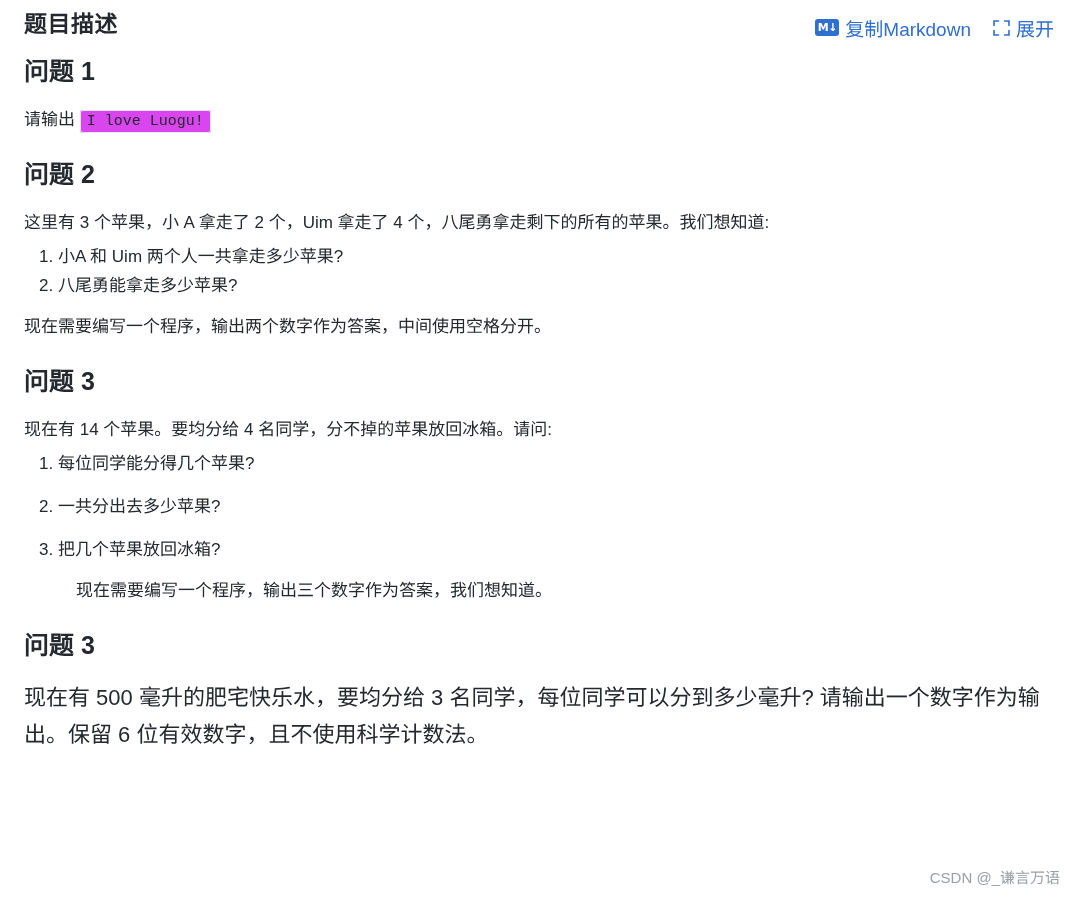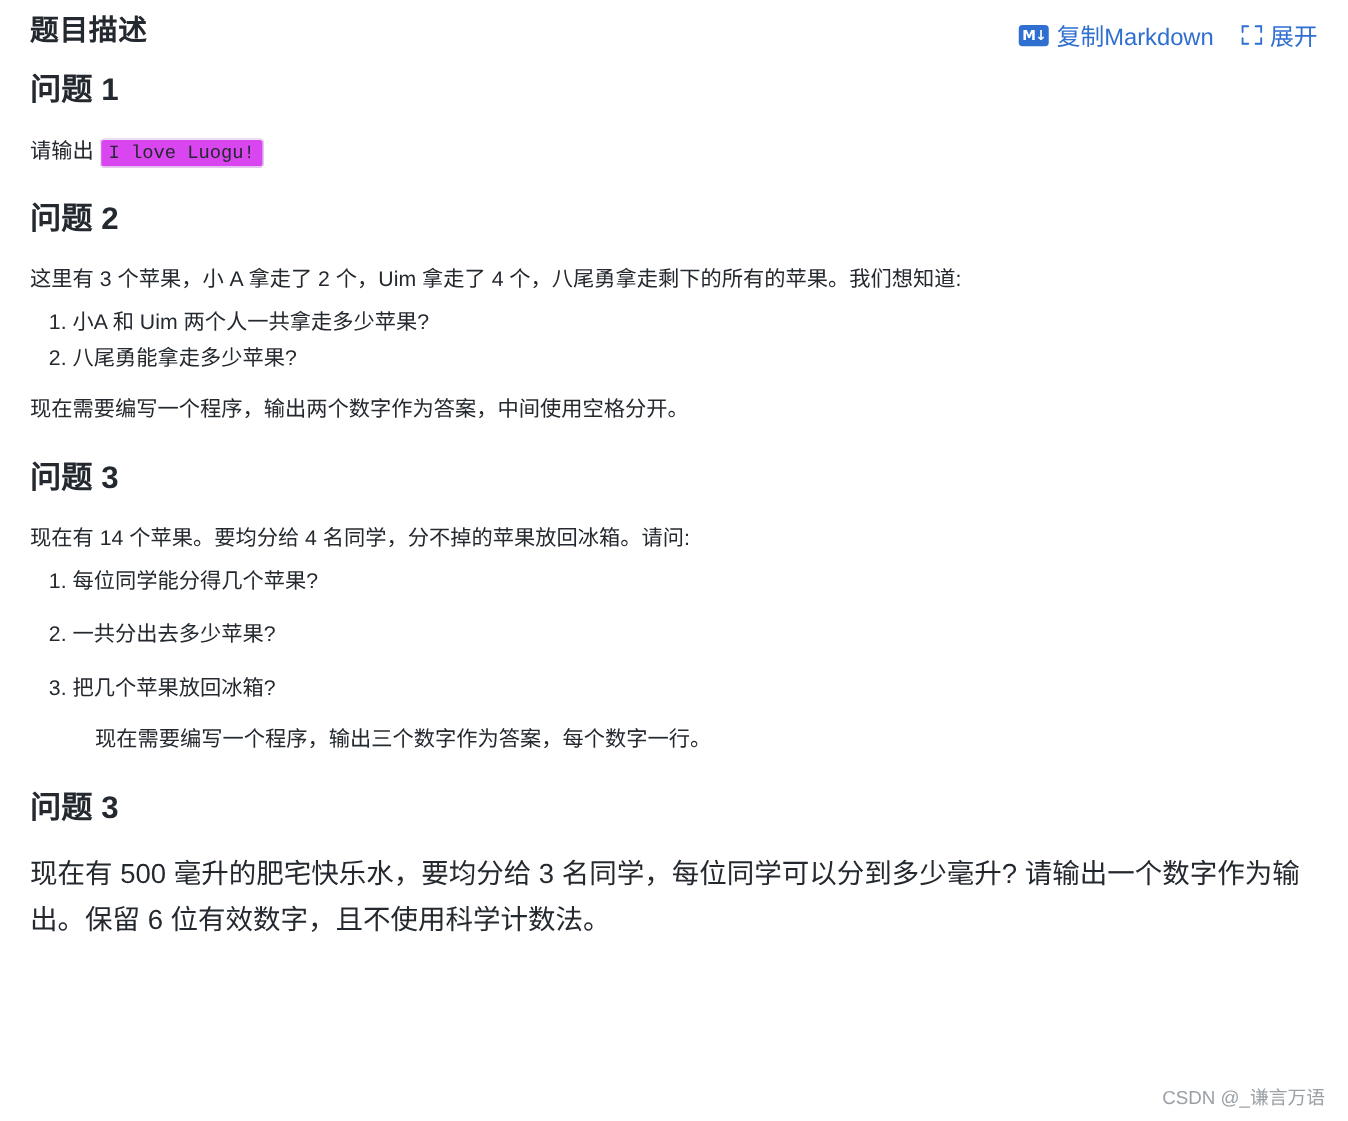--- a/index.html
+++ b/index.html
@@ -174,21 +174,21 @@
   </ol>
   <p class="para">现在需要编写一个程序，输出两个数字作为答案，中间使用空格分开。</p>
 
   <h3 class="q-title">问题 3</h3>
   <p class="para tight">现在有 14 个苹果。要均分给 4 名同学，分不掉的苹果放回冰箱。请问:</p>
   <ol class="q-list spaced">
     <li>每位同学能分得几个苹果?</li>
     <li>一共分出去多少苹果?</li>
     <li>
       <span>把几个苹果放回冰箱?</span>
-      <div class="nested-note">现在需要编写一个程序，输出三个数字作为答案，每个数字一行。</div>
+      <div class="nested-note">现在需要编写一个程序，输出三个数字作为答案，我们想知道。</div>
     </li>
   </ol>
 
   <h3 class="q-title">问题 3</h3>
   <p class="tail-para">现在有 500 毫升的肥宅快乐水，要均分给 3 名同学，每位同学可以分到多少毫升? 请输出一个数字作为输出。保留 6 位有效数字，且不使用科学计数法。</p>
 
   <div class="watermark">CSDN @_谦言万语</div>
 </div>
 
 </body></html>

